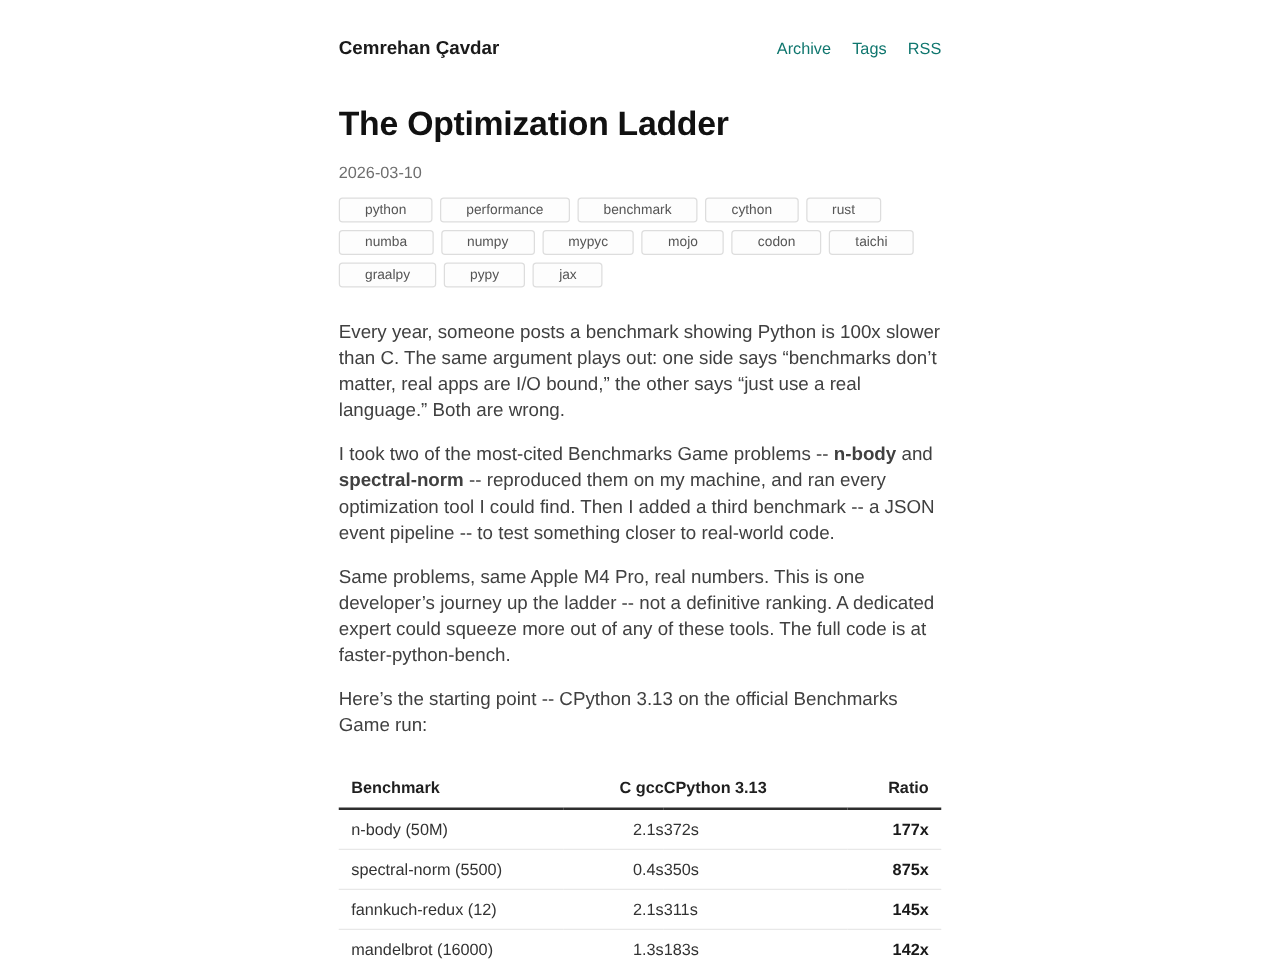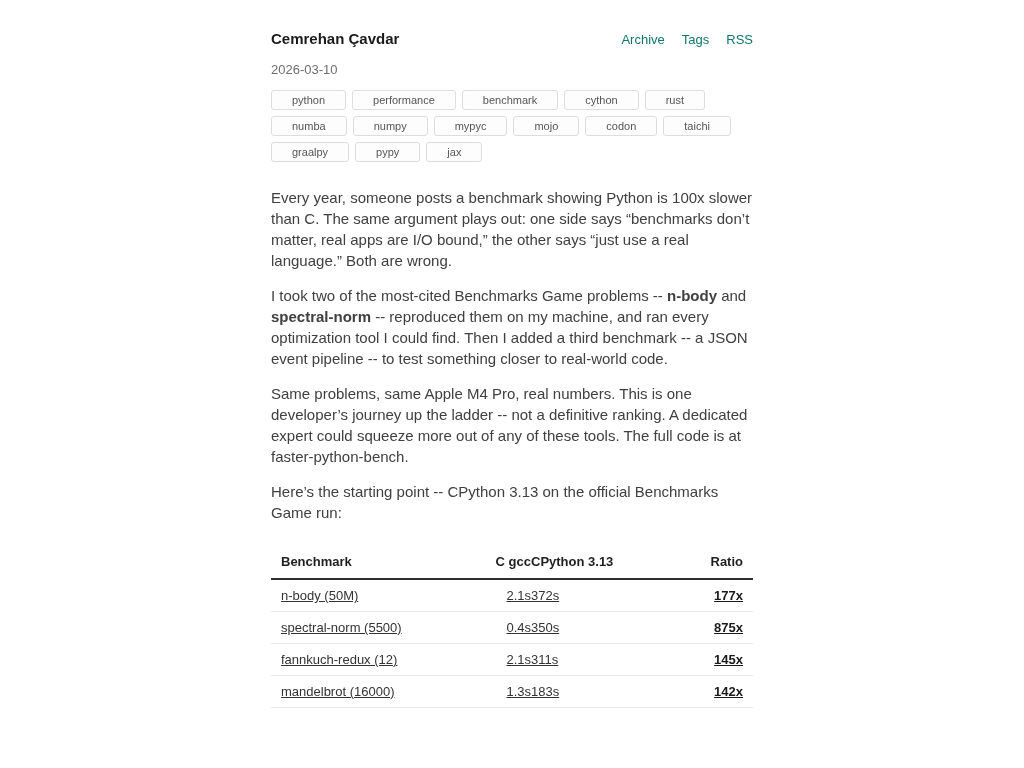--- a/index.html
+++ b/index.html
@@ -103,21 +103,20 @@
   .benchmark-table th {
     font-weight: 700;
     color: #1f1f1f;
     padding: 8px 0 9px 0;
     border-bottom: 2px solid #2e2e2e;
   }
   .benchmark-table td {
     padding: 8px 0;
     border-bottom: 1px solid #e8e8e8;
     color: #333333;
-    text-decoration: underline;
   }
   .benchmark-table .col0 { text-align: left; width: 180px; padding-left: 10px; }
   .benchmark-table .col1 { text-align: right; width: 80px; }
   .benchmark-table .col2 { text-align: left; width: 147px; }
   .benchmark-table .col3 { text-align: right; width: 75px; padding-right: 10px; }
   .benchmark-table td.col3 { font-weight: 700; color: #1a1a1a; }
 </style>
 </head>
 <body>
 
@@ -125,20 +124,21 @@
 
   <header class="site-header">
     <a class="site-name">Cemrehan Çavdar</a>
     <nav class="site-nav">
         <a class="nav-link">Archive</a>
         <a class="nav-link">Tags</a>
         <a class="nav-link">RSS</a>
       </nav>
   </header>
 
+  <h1 class="post-title">The Optimization Ladder</h1>
   <div class="post-date">2026-03-10</div>
 
   <div class="tag-list">
       <a class="tag">python</a>
       <a class="tag">performance</a>
       <a class="tag">benchmark</a>
       <a class="tag">cython</a>
       <a class="tag">rust</a>
       <a class="tag">numba</a>
       <a class="tag">numpy</a>

